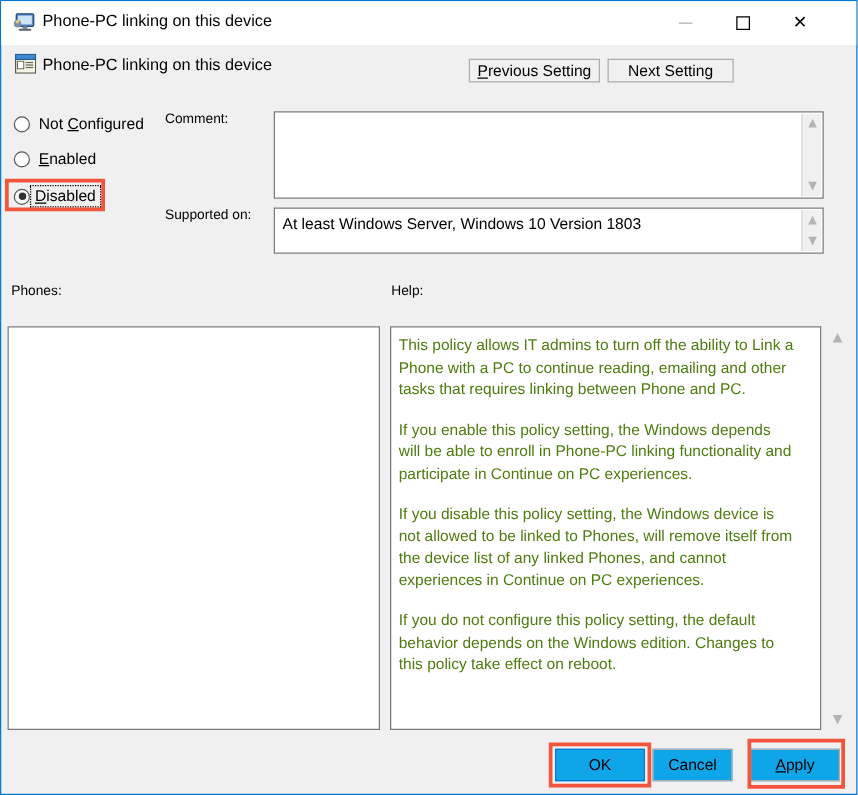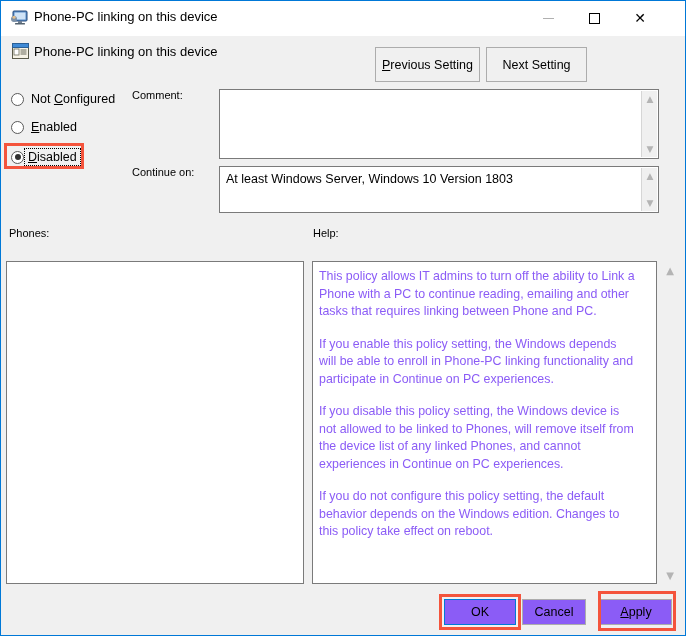--- a/index.html
+++ b/index.html
@@ -36,21 +36,21 @@
   .glyph-max{width:11px;height:11px;border:1.4px solid #000;box-sizing:border-box;display:block;}
   .glyph-close{font-size:14px;line-height:1;color:#000;font-family:"DejaVu Sans",sans-serif;}
   
   .header-icon{
     position:absolute;left:11px;top:42px;width:17px;height:16px;
   }
   .header-title{
     position:absolute;left:33px;top:43px;font-size:13px;white-space:nowrap;
   }
   .nav-btn{
-    position:absolute;top:46px;height:35px;
+    position:absolute;top:46px;height:19px;
     background:#f0f0f0;border:1px solid #acacac;box-sizing:border-box;
     font-family:"Liberation Sans", sans-serif;font-size:12.5px;color:#000;
     display:flex;align-items:center;justify-content:center;cursor:default;
   }
   .prev-btn{left:374px;width:105px;}
   .next-btn{left:485px;width:101px;}
   .u{text-decoration:underline;}
   
   .radio-row{position:absolute;left:10px;display:flex;align-items:center;justify-content:flex-end;}
   .r1{top:91px;}
@@ -78,21 +78,21 @@
   .field-label{position:absolute;font-size:11px;white-space:nowrap;}
   .lbl-comment{left:131px;top:88px;}
   .lbl-supported{left:131px;top:165px;}
   .lbl-options{left:8px;top:226px;}
   .lbl-help{left:312px;top:226px;}
   .textbox{
     position:absolute;background:#fff;border:1px solid #7a7a7a;
     box-sizing:border-box;
   }
   .box-comment{left:218px;top:88px;width:440px;height:70px;}
-  .box-supported{left:218px;top:165px;width:440px;height:47px;}
+  .box-supported{left:218px;top:165px;width:440px;height:37px;}
   .box-options{left:5px;top:260px;width:298px;height:323px;}
   .box-help{left:311px;top:260px;width:345px;height:323px;}
   .sb{
     position:absolute;right:1px;top:1px;width:16px;bottom:1px;
     background:#f0f0f0;border-left:1px solid #d6d6d6;box-sizing:border-box;
   }
   .sb-up,.sb-down{
     position:absolute;left:0;width:16px;height:16px;
     display:flex;align-items:center;justify-content:center;
     font-size:9px;color:#b4b4b4;font-family:"DejaVu Sans",sans-serif;
@@ -101,30 +101,30 @@
   .sb-up{top:0;}
   .sb-down{bottom:0;}
   
   .help-sb{
     position:absolute;left:660px;top:260px;width:18px;height:323px;
     background:#f0f0f0;box-sizing:border-box;
   }
   .help-sb .sb-up,.help-sb .sb-down{width:18px;height:18px;font-size:10px;}
   .help-text{
     position:absolute;left:6px;top:6px;right:20px;
-    font-size:12.4px;line-height:17.5px;color:#8b5cf6;
+    font-size:12.4px;line-height:17.5px;color:#4d7c0f;
   }
   .help-text p{margin:0 0 15px 0;}
   .supported-text{
     position:absolute;left:6px;top:5px;right:20px;font-size:12.5px;
   }
   
   .dlg-btn{
     position:absolute;top:598px;height:26px;
-    background:#8b5cf6;border:1px solid #acacac;box-sizing:border-box;
+    background:#0ea5e9;border:1px solid #acacac;box-sizing:border-box;
     font-family:"Liberation Sans", sans-serif;font-size:12.5px;color:#000;
     display:flex;align-items:center;justify-content:center;cursor:default;
   }
   .ok-btn{left:443px;width:72px;border:1px solid #0078d7;}
   .cancel-btn{left:521px;width:64px;}
   .apply-btn{left:599px;width:72px;}
   .redbox-ok{left:438px;top:593px;width:82px;height:36px;}
   .redbox-apply{left:597px;top:590px;width:78px;height:40px;}
 </style>
 </head>
@@ -193,21 +193,21 @@
 
   <div class="field-label lbl-comment">Comment:</div>
   <div class="textbox box-comment">
     <div class="supported-text"></div>
     <div class="sb">
       <div class="sb-up">▲</div>
       <div class="sb-down">▼</div>
     </div>
   </div>
 
-  <div class="field-label lbl-supported">Continue on:</div>
+  <div class="field-label lbl-supported">Supported on:</div>
   <div class="textbox box-supported">
     <div class="supported-text">At least Windows Server, Windows 10 Version 1803</div>
     <div class="sb">
       <div class="sb-up">▲</div>
       <div class="sb-down">▼</div>
     </div>
   </div>
 
   <div class="field-label lbl-options">Phones:</div>
   <div class="field-label lbl-help">Help:</div>

